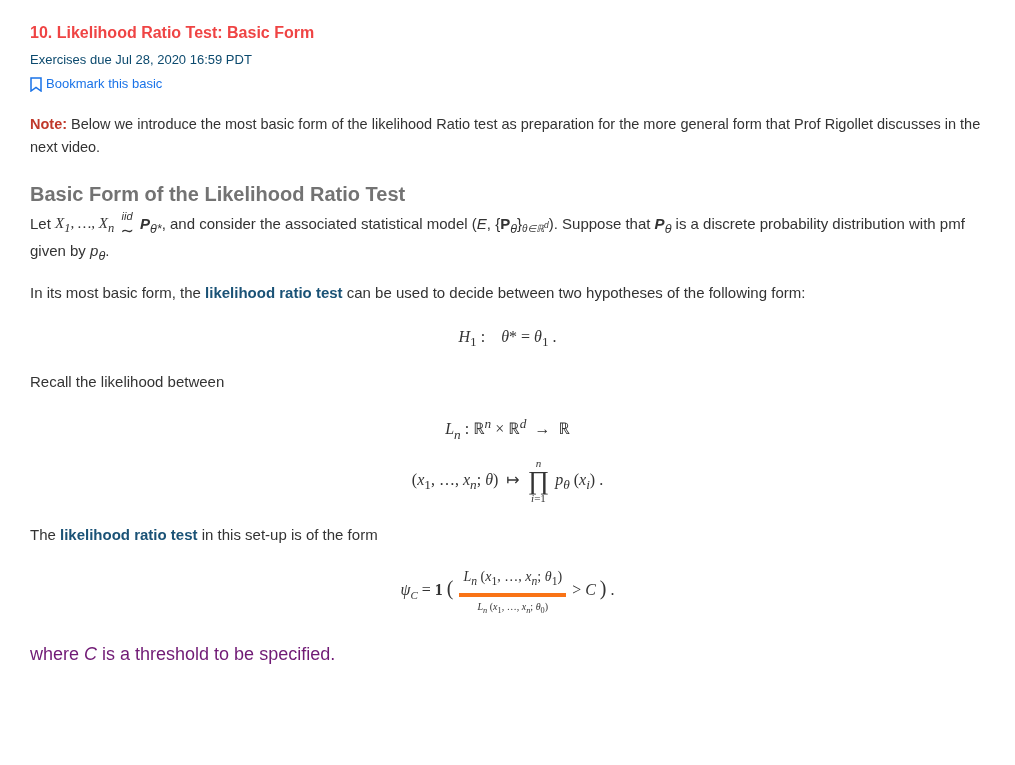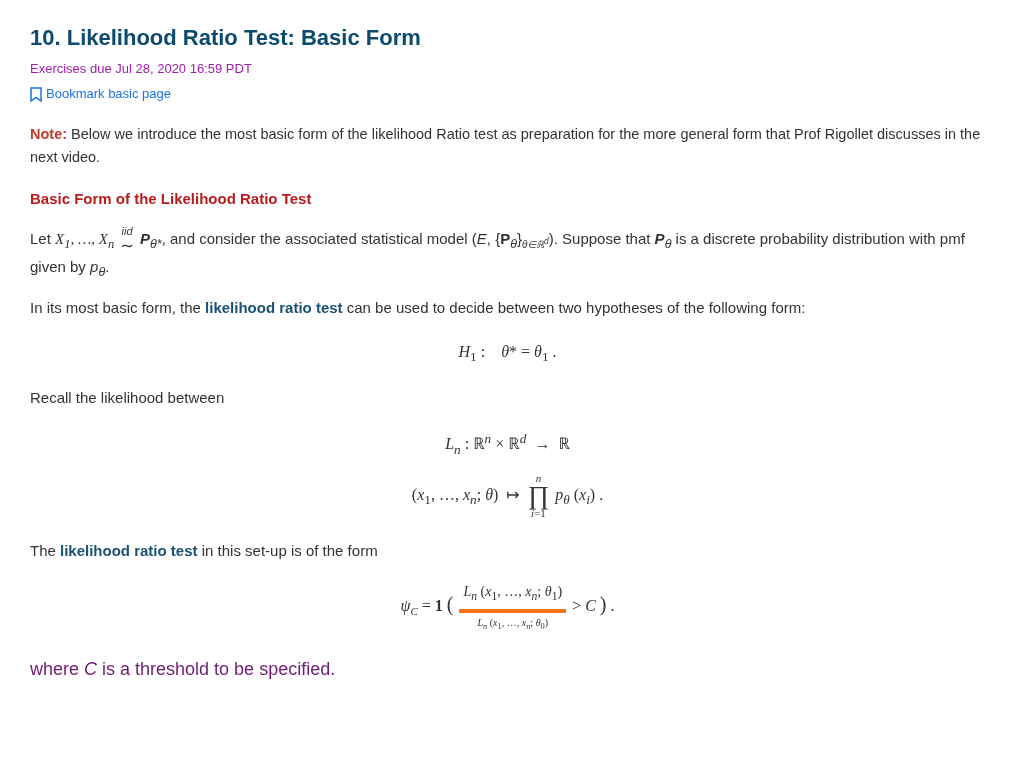--- a/index.html
+++ b/index.html
@@ -6,29 +6,29 @@
     body {
       font-family: Georgia, 'Times New Roman', serif;
       font-size: 15px;
       color: #333;
       background: #fff;
       padding: 20px 30px;
       line-height: 1.6;
       max-width: 1015px;
     }
     .page-title {
-      font-size: 22px;
+      font-size: 16px;
       font-weight: bold;
-      color: #0c4a6e;
+      color: #ef4444;
       margin-bottom: 4px;
       font-family: Arial, sans-serif;
     }
     .subtitle {
       font-size: 13px;
-      color: #a21caf;
+      color: #0c4a6e;
       font-family: Arial, sans-serif;
       margin-bottom: 4px;
     }
     .bookmark-link {
       font-size: 13px;
       color: #1a73e8;
       text-decoration: none;
       font-family: Arial, sans-serif;
       display: inline-flex;
       align-items: center;
@@ -40,24 +40,23 @@
       color: #333;
       margin-bottom: 18px;
       font-family: Arial, sans-serif;
       line-height: 1.6;
     }
     .note-label {
       color: #c0392b;
       font-weight: bold;
     }
     .section-heading {
-      font-size: 15px;
+      font-size: 20px;
       font-weight: bold;
-      color: #b91c1c;
-      margin-bottom: 14px;
+      color: #737373;
       font-family: Arial, sans-serif;
     }
     .body-text {
       font-size: 15px;
       color: #333;
       margin-bottom: 14px;
       font-family: Arial, sans-serif;
       line-height: 1.65;
     }
     .bold-blue {
@@ -104,21 +103,21 @@
 <body>
 
 
 
 <h1 class="page-title">10. Likelihood Ratio Test: Basic Form</h1>
 <div class="subtitle">Exercises due Jul 28, 2020 16:59 PDT</div>
 <a class="bookmark-link" href="#">
   <svg width="12" height="15" viewBox="0 0 12 15" fill="none" xmlns="http://www.w3.org/2000/svg">
     <path d="M1 1h10v13l-5-3.5L1 14V1z" stroke="#1a73e8" stroke-width="1.5" fill="none"></path>
   </svg>
-  <span>Bookmark basic page</span>
+  <span>Bookmark this basic</span>
 </a>
 
 <div class="note-block">
   <span class="note-label">Note:</span><span> Below we introduce the most basic form of the likelihood Ratio test as preparation for the more general form that Prof Rigollet discusses in the next video.</span>
 </div>
 
 <div class="section-heading">Basic Form of the Likelihood Ratio Test</div>
 
 <div class="body-text">
   Let <span class="math-inline"><i>X</i><sub>1</sub>, …, <i>X</i><sub><i>n</i></sub></span>

